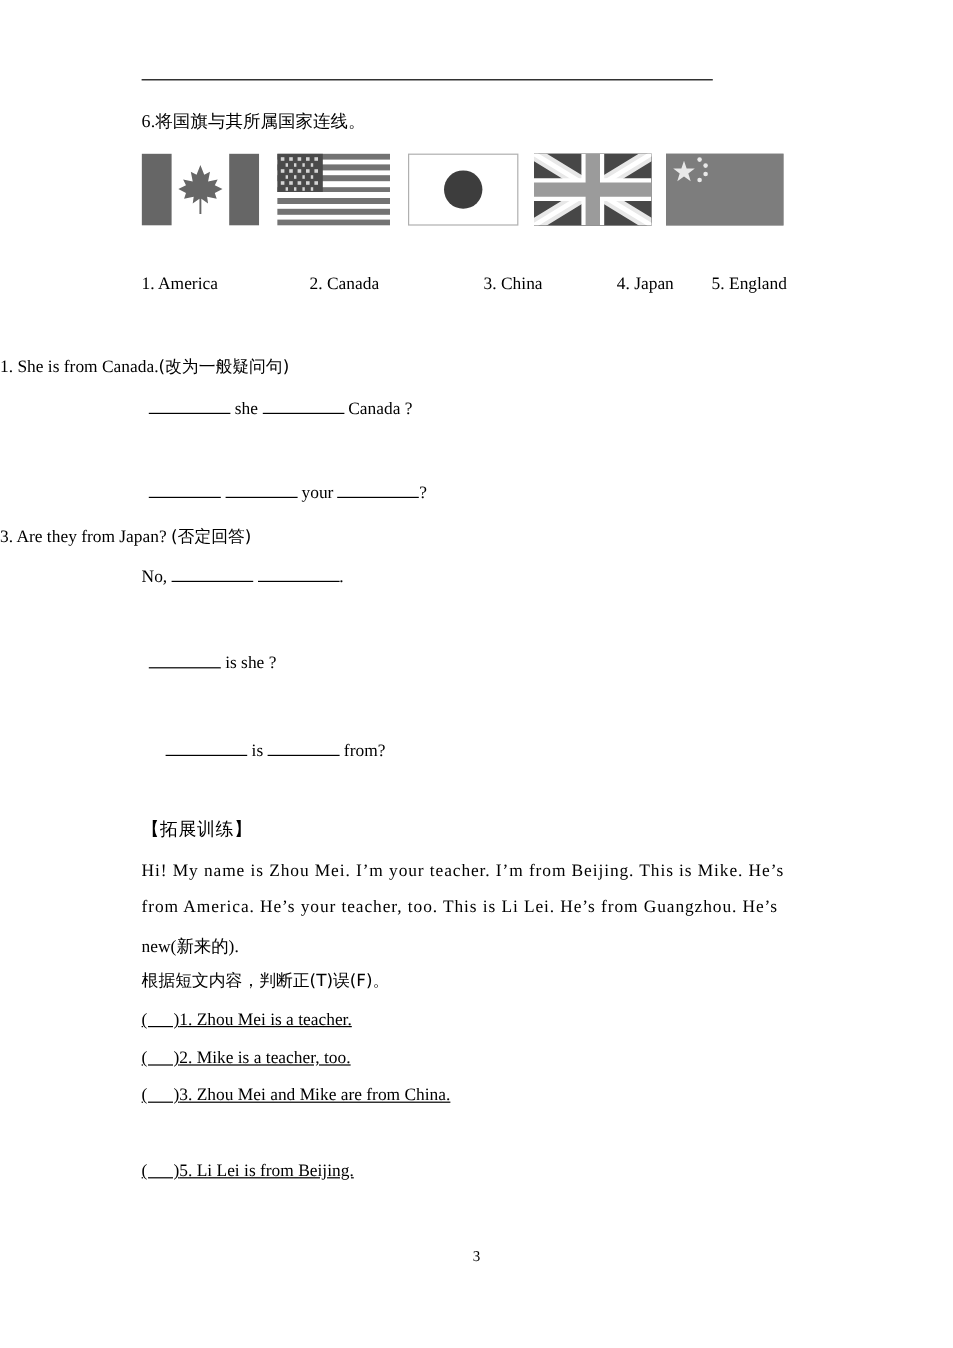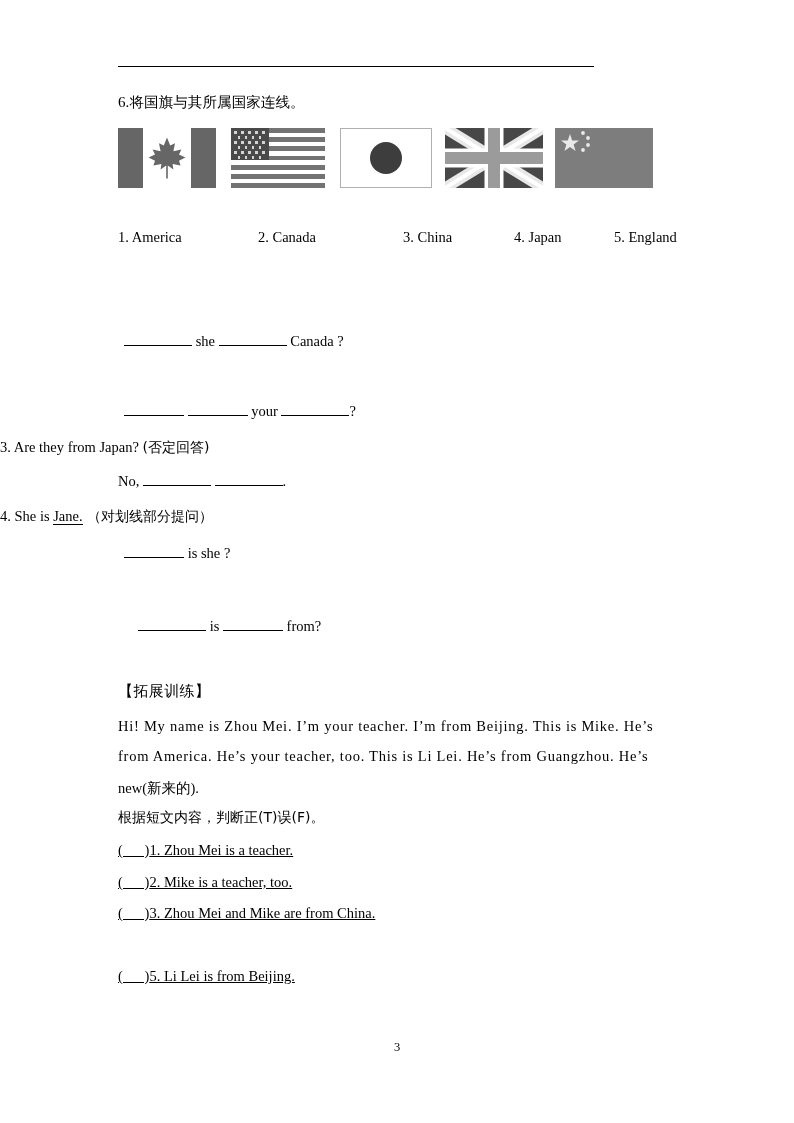--- a/index.html
+++ b/index.html
@@ -286,31 +286,31 @@
         </g>
       </svg>
     </div>
   </div>
 
   <div class="countries">
     <span class="c" style="left:0px">1. America</span>
     <span class="c" style="left:140px">2. Canada</span>
     <span class="c" style="left:285px">3. China</span>
     <span class="c" style="left:396px">4. Japan</span>
-    <span class="c" style="left:496px">5. England</span>
+    <span class="c" style="left:475px">5. England</span>
   </div>
 
+  <div class="q-stem" style="top:297px"><span>1.</span><span> She is from Canada.</span><span class="cjk" style="font-size:14px">(改为一般疑问句)</span></div>
   <div class="q-ans" style="left:124px; top:333px"><span class="blank b-lg"></span><span> she </span><span class="blank b-lg"></span><span> Canada ?</span></div>
 
   <div class="q-ans" style="left:124px; top:403px"><span class="blank b-md"></span><span> </span><span class="blank b-md"></span><span> your </span><span class="blank b-lg"></span><span>?</span></div>
 
   <div class="q-stem" style="top:439px"><span>3.</span><span> Are they from Japan? </span><span class="cjk" style="font-size:14px">(否定回答)</span></div>
   <div class="q-ans" style="left:118px; top:473px"><span>No, </span><span class="blank b-lg"></span><span> </span><span class="blank b-lg"></span><span>.</span></div>
 
-  <div class="q-stem" style="top:508px"><span>4.</span><span> She is </span><span class="u">Jane.</span><span class="cjk" style="font-size:14px"> （对划线部分提问）</span></div>
   <div class="q-ans" style="left:124px; top:545px"><span class="blank b-md"></span><span> is she ?</span></div>
 
   <div class="q-ans" style="left:138px; top:618px"><span class="blank b-lg"></span><span> is </span><span class="blank b-md"></span><span> from?</span></div>
 
   <div class="ext-head">【拓展训练】</div>
 
   <div class="para-line" style="top:718px; letter-spacing:0.75px">Hi! My name is Zhou Mei. I’m your teacher. I’m from Beijing. This is Mike. He’s</div>
   <div class="para-line" style="top:748px; letter-spacing:0.75px">from America. He’s your teacher, too. This is Li Lei. He’s from Guangzhou. He’s</div>
   <div class="para-line" style="top:779px">new(新来的).</div>
 

